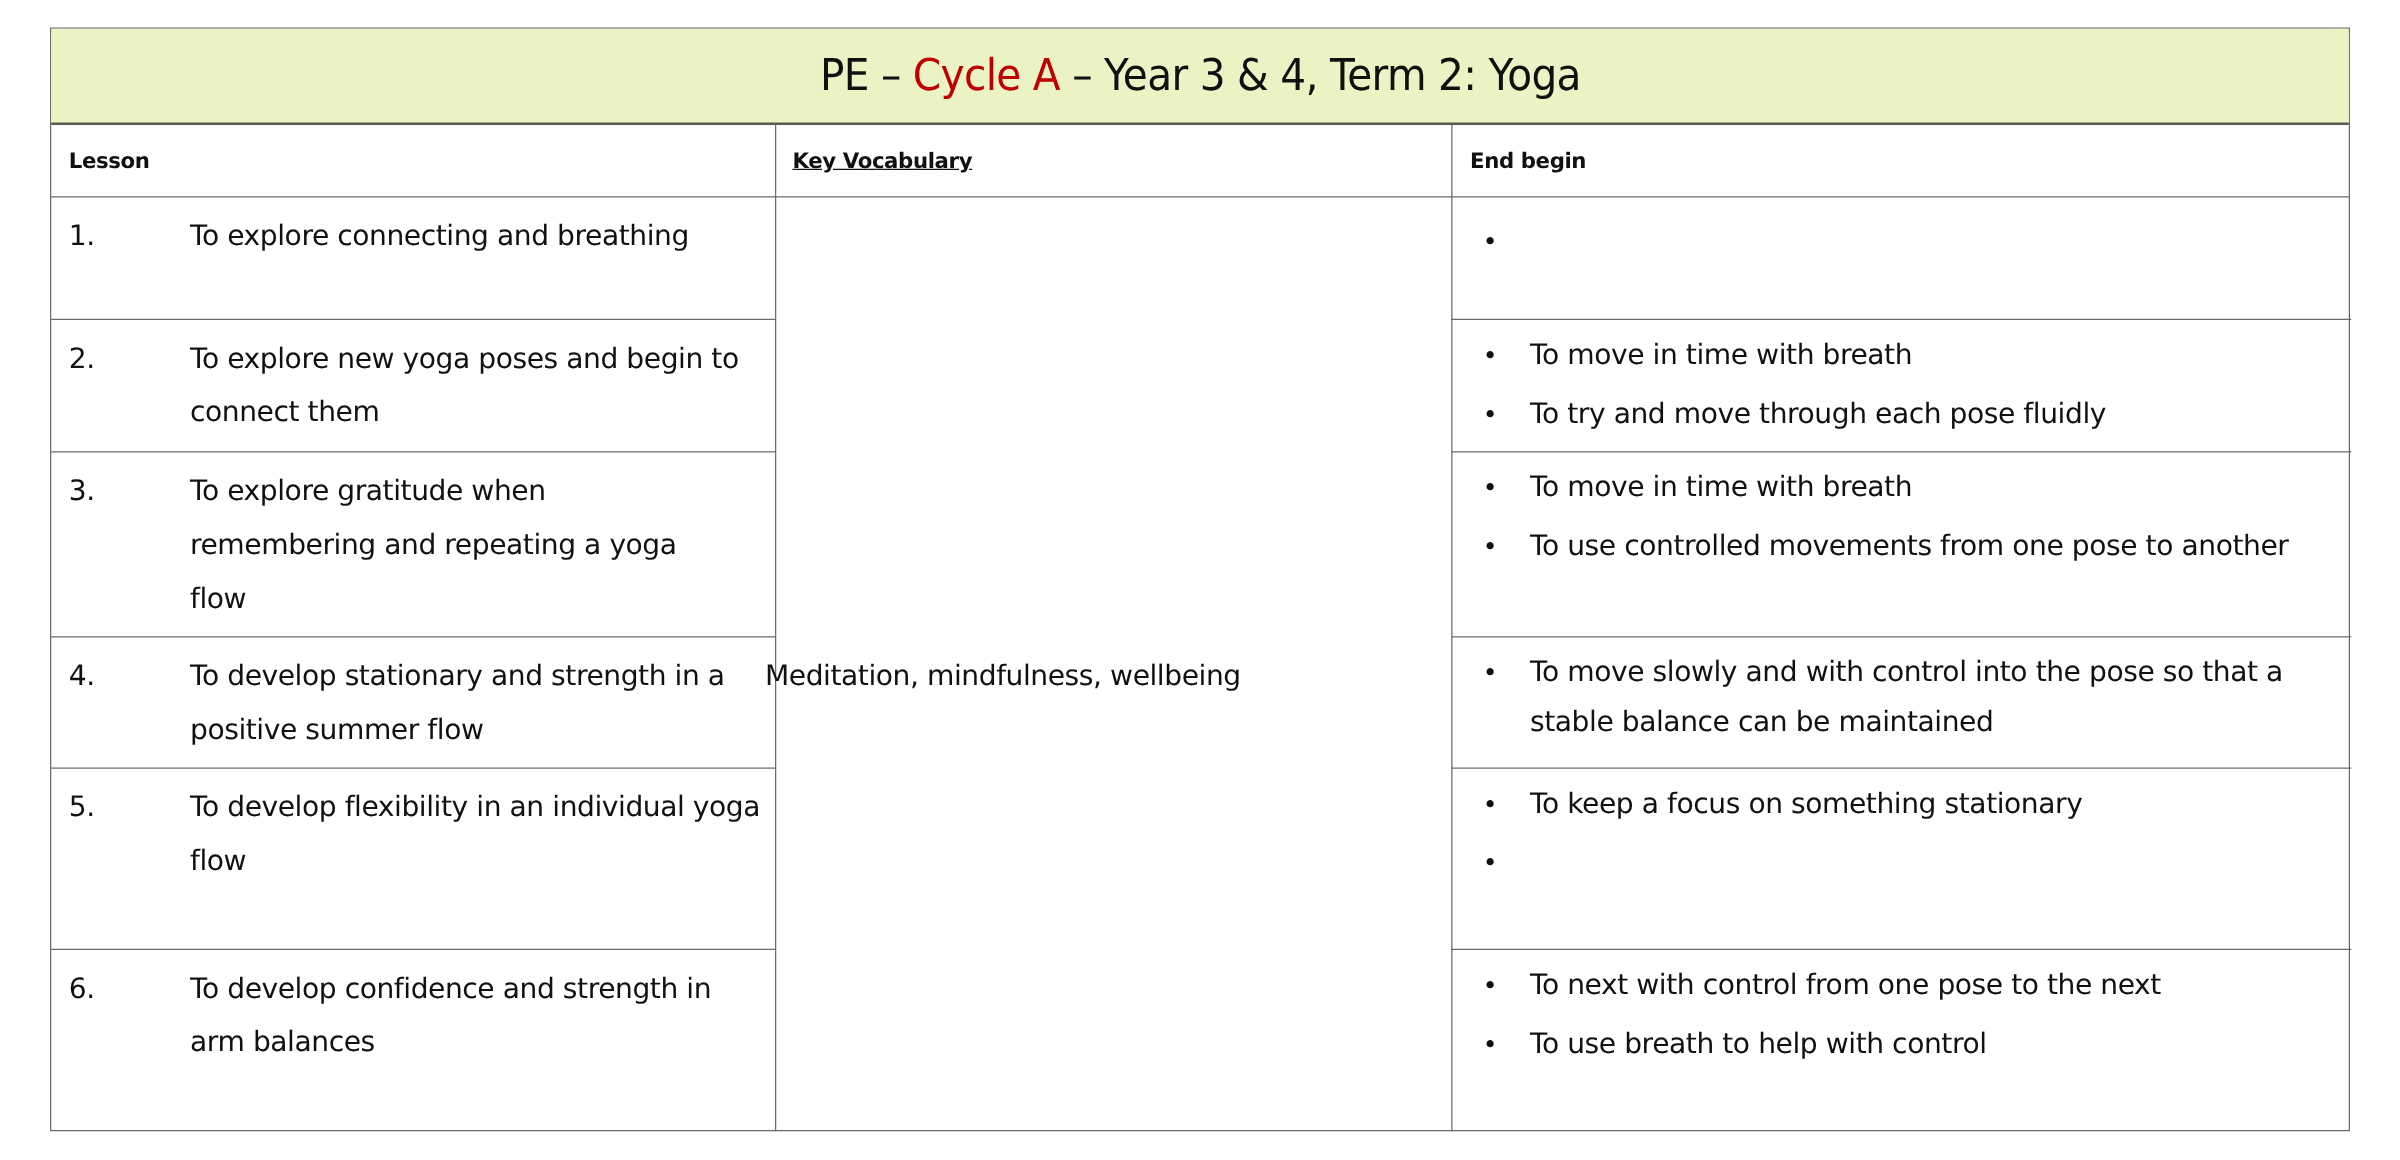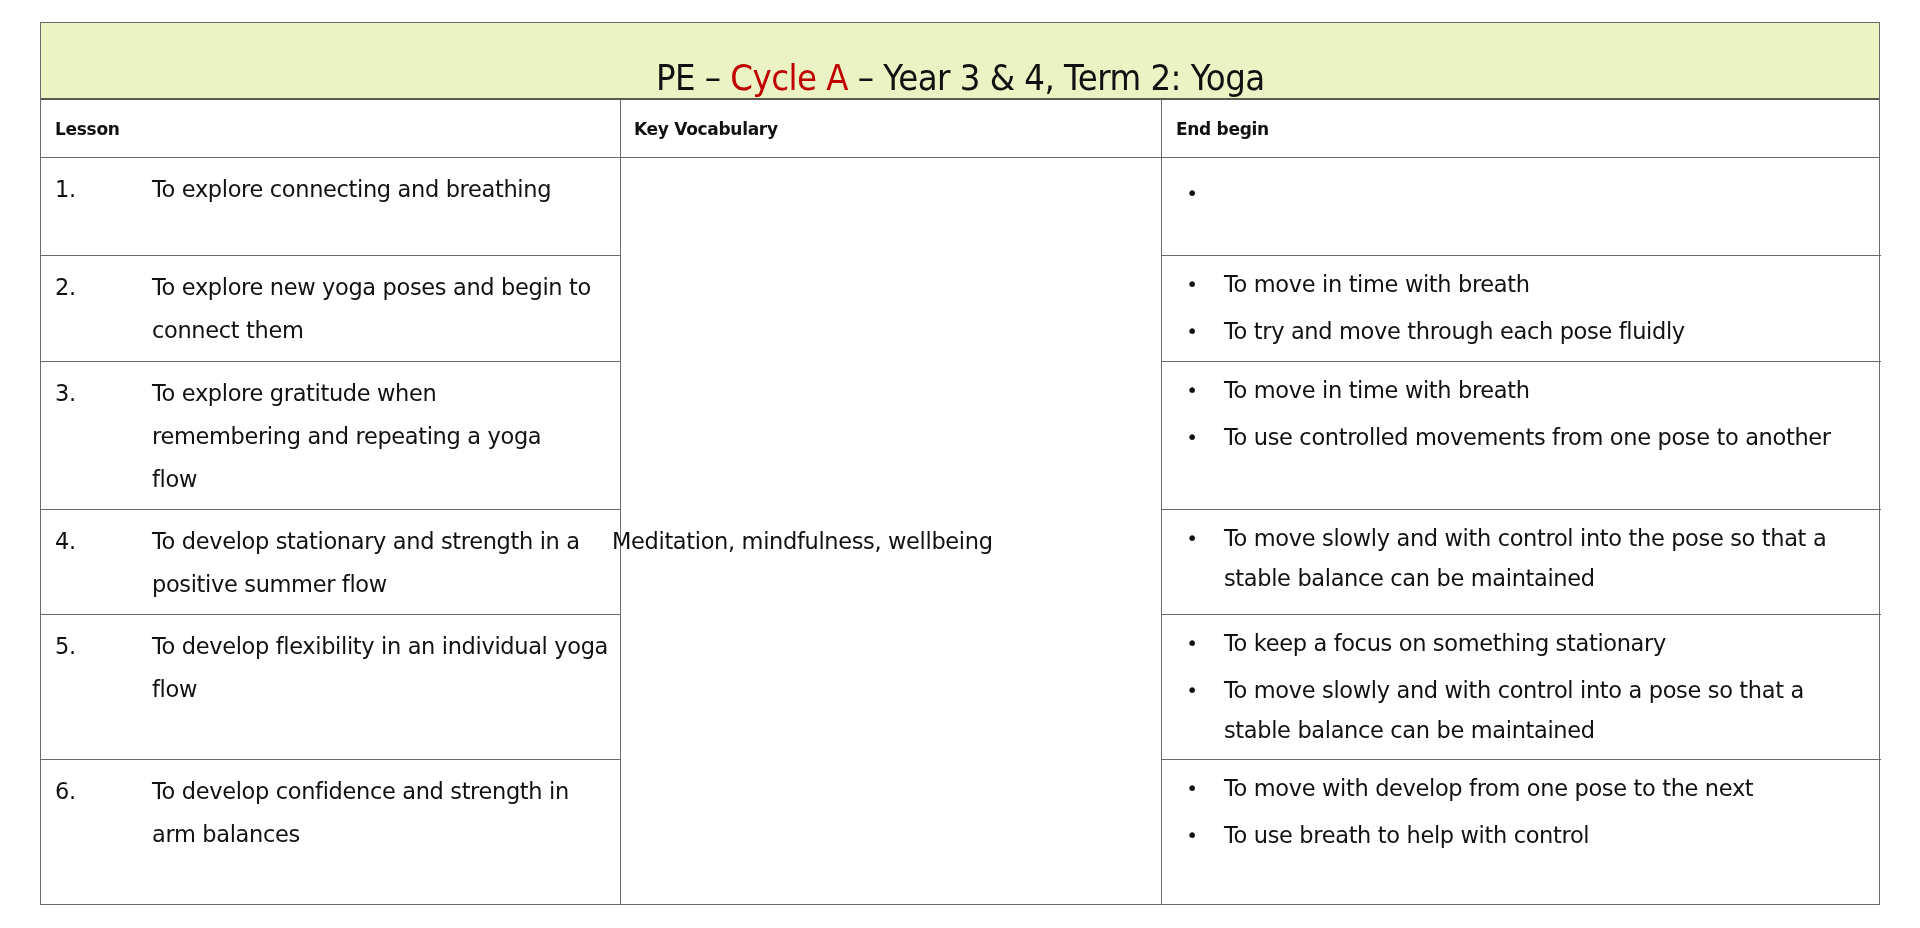--- a/index.html
+++ b/index.html
@@ -2,21 +2,21 @@
 <html><head>
 <meta charset="utf-8">
 <style>
   html, body { margin: 0; padding: 0; background: #ffffff; }
   body { width: 1920px; height: 928px; position: relative; overflow: hidden;
          font-family: "DejaVu Sans", sans-serif; color: #111; }
   .tbl { position: absolute; left: 40px; top: 22px; width: 1840px; height: 883px;
          border: 1px solid #6b6b6b; box-sizing: border-box; }
   .title-row { position: absolute; left: 0; top: 0; width: 100%; height: 77px;
                background: #ebf2c4; border-bottom: 2px solid #5a5a50; box-sizing: border-box;
-               display: flex; align-items: flex-end; justify-content: center; }
+               display: flex; align-items: center; justify-content: center; }
   .title { font-size: 35px; letter-spacing: -0.6px; white-space: nowrap; transform: scaleX(0.93); }
   .title .accent { color: #c00000; }
   .hline { position: absolute; left: 0; width: 100%; height: 0; border-top: 1px solid #6b6b6b; }
   .vline { position: absolute; width: 0; border-left: 1px solid #6b6b6b; }
   .colhead { position: absolute; top: 78px; height: 56px; display: flex; align-items: center;
              font-weight: bold; font-size: 17px; letter-spacing: -0.3px; }
   .cell { position: absolute; box-sizing: border-box; }
   .lesson { display: flex; font-size: 22.5px; line-height: 43px; letter-spacing: -0.35px; }
   .lesson .num { width: 57px; flex: none; }
   .lesson .txt { flex: 1; margin-left: 40px; }
@@ -32,21 +32,21 @@
 <div class="tbl">
 
   <div class="title-row">
     <div class="title"><span>PE – </span><span class="accent">Cycle A</span><span> – Year 3 &amp; 4, Term 2: Yoga</span></div>
   </div>
 
   <div class="vline" style="left:579px; top:77px; height:805px;"></div>
   <div class="vline" style="left:1120px; top:77px; height:805px;"></div>
 
   <div class="colhead" style="left:14px;">Lesson</div>
-  <div class="colhead" style="left:593px;">Key Vocabulary</div>
+  <div class="colhead" style="left:593px;text-decoration:underline;">Key Vocabulary</div>
   <div class="colhead" style="left:1135px;">End begin</div>
 
   <div class="hline" style="top:134px;"></div>
 
   <div class="hline" style="top:232px; width:579px;"></div>
   <div class="hline" style="top:232px; left:1120px; width:720px;"></div>
   <div class="hline" style="top:338px; width:579px;"></div>
   <div class="hline" style="top:338px; left:1120px; width:720px;"></div>
   <div class="hline" style="top:486px; width:579px;"></div>
   <div class="hline" style="top:486px; left:1120px; width:720px;"></div>
@@ -100,22 +100,22 @@
     </ul>
   </div>
   <div class="cell ep" style="left:1121px; top:495px; width:712px;">
     <ul>
       <li><span class="bullet">•</span><span>To move slowly and with control into the pose so that a stable balance can be maintained</span></li>
     </ul>
   </div>
   <div class="cell ep" style="left:1121px; top:600px; width:712px;">
     <ul>
       <li><span class="bullet">•</span><span>To keep a focus on something stationary</span></li>
-      <li><span class="bullet">•</span><span>To move slowly and with control into a pose so that a stable balance can be maintained</span></li>
+      <li><span class="bullet">•</span></li>
     </ul>
   </div>
   <div class="cell ep" style="left:1121px; top:745px; width:690px;">
     <ul>
-      <li><span class="bullet">•</span><span>To move with develop from one pose to the next</span></li>
+      <li><span class="bullet">•</span><span>To next with control from one pose to the next</span></li>
       <li><span class="bullet">•</span><span>To use breath to help with control</span></li>
     </ul>
   </div>
 </div>
 
 </body></html>

